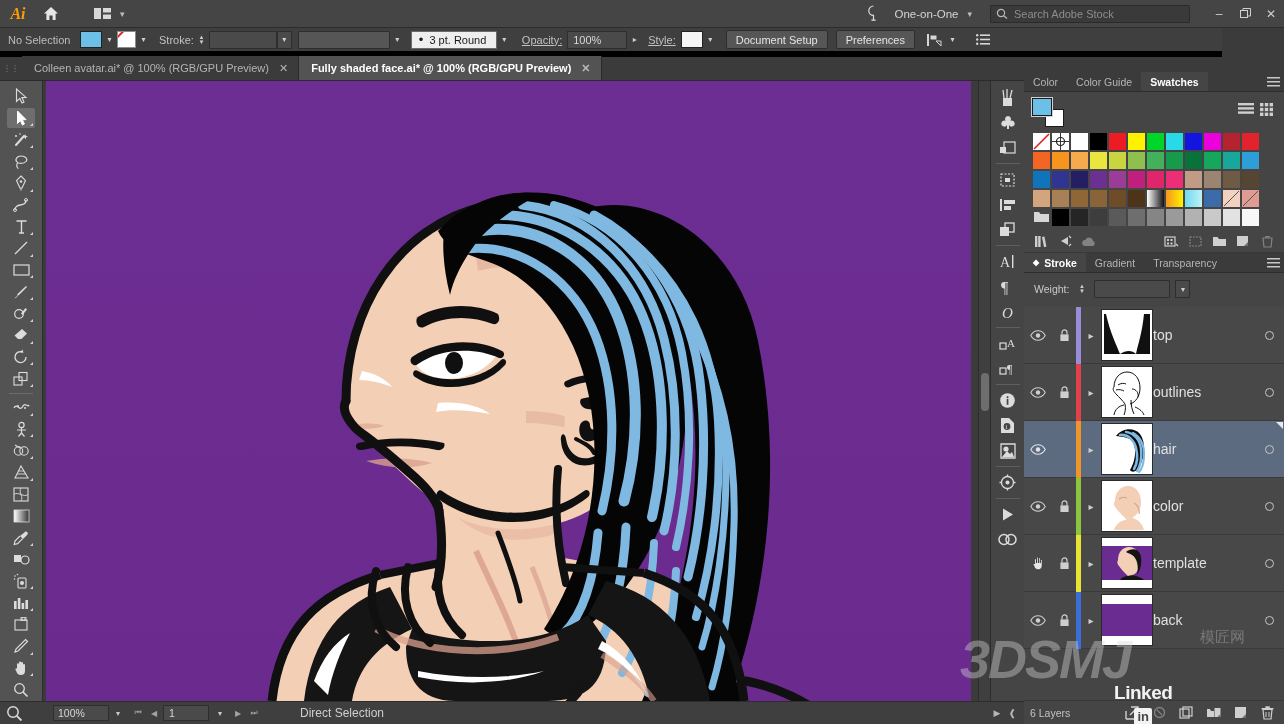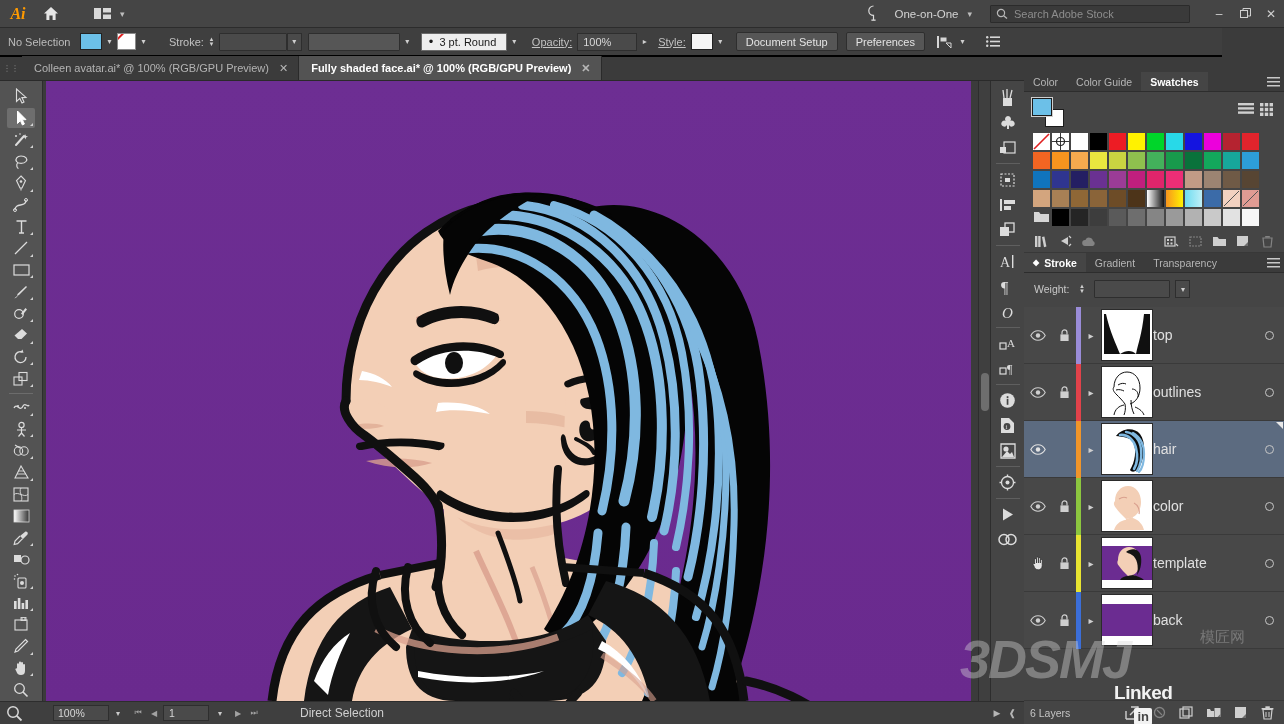--- a/index.html
+++ b/index.html
@@ -45,21 +45,21 @@
   }
   .stock-search .ph { color:#8d8d8d; font-size:11px; }
   .wincontrols { display:flex; margin-left:16px; }
   .wc { width:26px; height:28px; display:flex; align-items:center; justify-content:center;
         color:#d0d0d0; font-size:12px; }
 
   
   .controlbar {
     position:absolute; left:0; top:28px; width:1222px; height:29px;
     background:#3f3f3f; display:flex; align-items:center; padding-left:8px;
-    border-bottom:2px solid #000000; gap:0px;
+    border-bottom:6px solid #000000; gap:0px;
   }
   .cb-label { color:#c2c2c2; font-size:11px; white-space:nowrap; }
   .sel-state { width:72px; color:#bcbcbc; font-size:11px; }
   .swatch-box {
     width:22px; height:17px; border:1px solid #222; background:#6cc0e8;
   }
   .swatch-none {
     width:19px; height:17px; border:1px solid #8a8a8a; background:#ffffff; position:relative; overflow:hidden;
   }
   .swatch-none:after {
@@ -292,21 +292,21 @@
     </div>
   </div>
 </div>
 
 <div class="controlbar">
   <div class="sel-state">No Selection</div>
   <div class="swatch-box"></div>
   <div class="mini-chev">▾</div>
   <div class="swatch-none"></div>
   <div class="mini-chev">▾</div>
-  <div class="cb-label" style="margin-left:18px;">Stroke:</div>
+  <div class="cb-label" style="margin-left:8px;">Stroke:</div>
   <div class="stepper">
       <span>▲</span>
       <span>▼</span>
     </div>
   <div class="field-dark" style="width:68px;"></div>
   <div class="mini-chev" style="background:#4a4a4a;border:1px solid #2e2e2e;height:18px;">▾</div>
   <div class="field-dark" style="width:92px;margin-left:6px;background:#565656;"></div>
   <div class="mini-chev">▾</div>
   <div class="field-light" style="width:86px;margin-left:6px;">
     <span style="font-size:13px;line-height:8px;">•</span>

